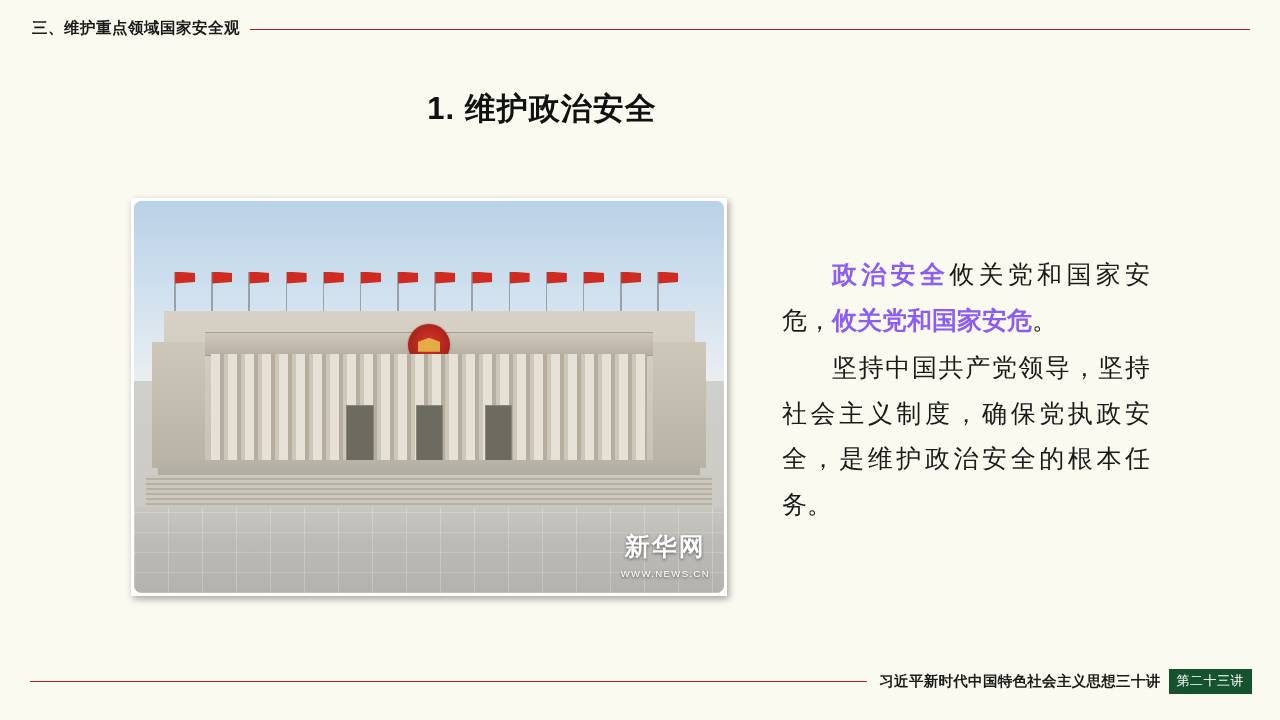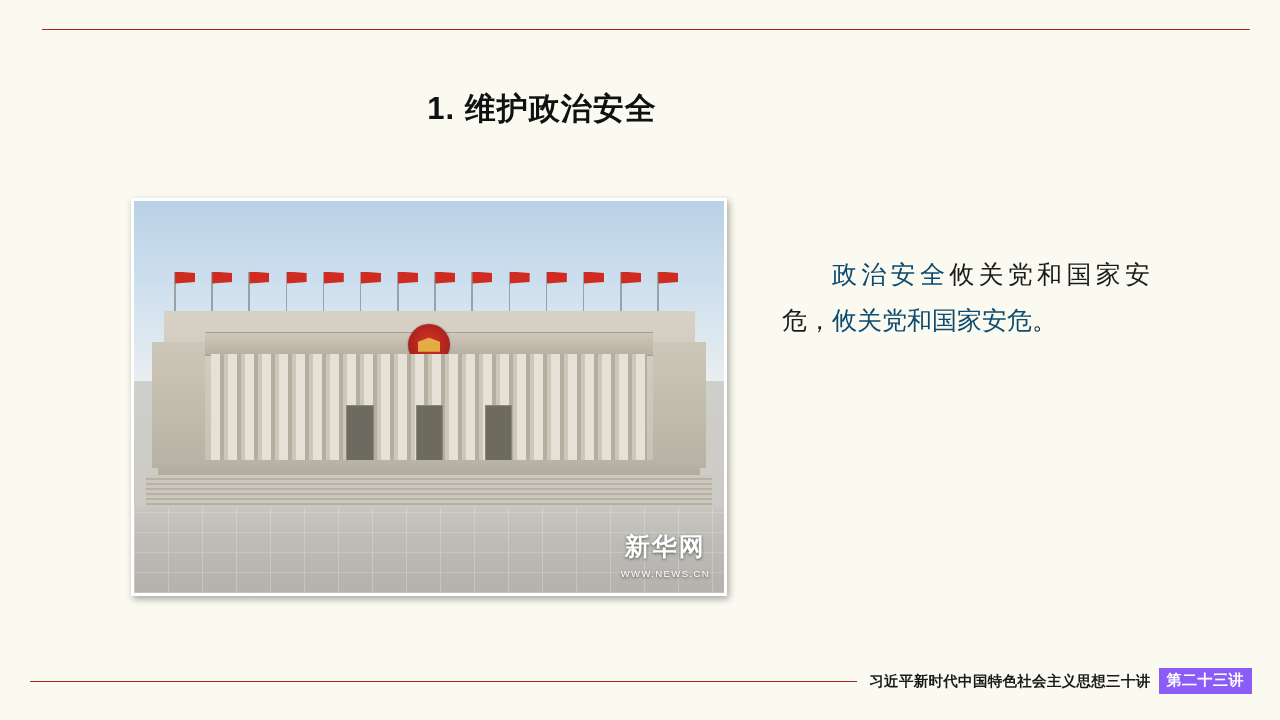--- a/index.html
+++ b/index.html
@@ -63,20 +63,21 @@
     background: #ffffff;
     border: 3px solid #ffffff;
     box-shadow: 2px 3px 7px rgba(0,0,0,0.34);
     overflow: hidden;
   }
   .photo {
     position: absolute;
     inset: 0;
     overflow: hidden;
     background: linear-gradient(#bcd3e6 0%, #cfe0ec 28%, #dfe7ee 44%, #cfcfcb 45%, #c9c7c1 100%);
+    border-radius: 8px;
   }
   
   .sky {
     position: absolute;
     left: 0; top: 0; width: 100%; height: 46%;
     background: linear-gradient(180deg,#b9d1e6 0%, #cddfee 45%, #e2eaf0 85%, #eaeef1 100%);
   }
   
   .building {
     position: absolute;
@@ -243,22 +244,22 @@
     font-size: 25px;
     line-height: 1.82;
     color: #1a1a1a;
     text-align: justify;
   }
   .body-text p {
     margin: 0 0 2px 0;
     text-indent: 2em;
   }
   .hl {
-    color: #0c4a6e;
-    font-weight: normal;
+    color: #8b5cf6;
+    font-weight: bold;
   }
 
   
   .footer {
     position: absolute;
     left: 30px;
     right: 28px;
     bottom: 26px;
     display: flex;
     align-items: center;
@@ -272,33 +273,34 @@
   }
   .footer-text {
     font-size: 14.5px;
     font-weight: bold;
     color: #1a1a1a;
     white-space: nowrap;
     margin-right: 8px;
     letter-spacing: .3px;
   }
   .footer-badge {
-    background: #8b5cf6;
+    background: #14532d;
     color: #ffffff;
-    font-size: 15px;
-    font-weight: bold;
+    font-size: 13px;
+    font-weight: normal;
     padding: 3px 8px 4px 8px;
     letter-spacing: .5px;
     white-space: nowrap;
   }
 </style>
 </head>
 <body>
 
 <div class="header">
+  <div class="header-title">三、维护重点领域国家安全观</div>
   <div class="header-rule"></div>
 </div>
 
 <div class="slide-title">1. 维护政治安全</div>
 
 <div class="photo-frame">
   <div class="photo">
     <div class="sky"></div>
 
     <div class="flagrow">
@@ -334,19 +336,20 @@
 
     <div class="watermark">
       <div class="wm-main">新华网</div>
       <div class="wm-sub">WWW.NEWS.CN</div>
     </div>
   </div>
 </div>
 
 <div class="body-text">
   <p><span class="hl">政治安全</span><span>攸关党和国家安危，</span><span class="hl">攸关党和国家安危</span><span>。</span></p>
+  <p>坚持中国共产党领导，坚持社会主义制度，确保党执政安全，是维护政治安全的根本任务。</p>
 </div>
 
 <div class="footer">
   <div class="footer-rule"></div>
   <div class="footer-text">习近平新时代中国特色社会主义思想三十讲</div>
   <div class="footer-badge">第二十三讲</div>
 </div>
 
 </body></html>

